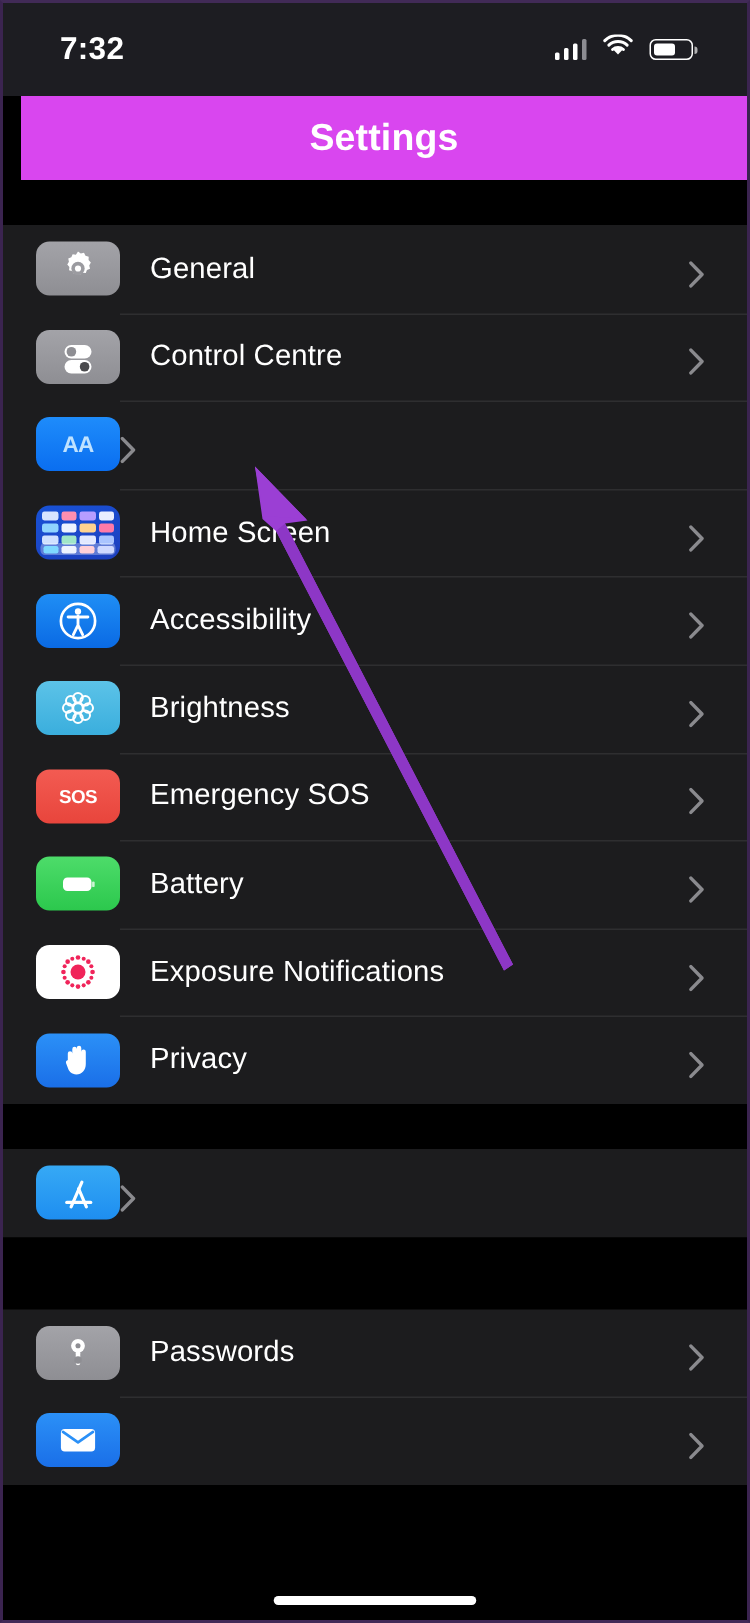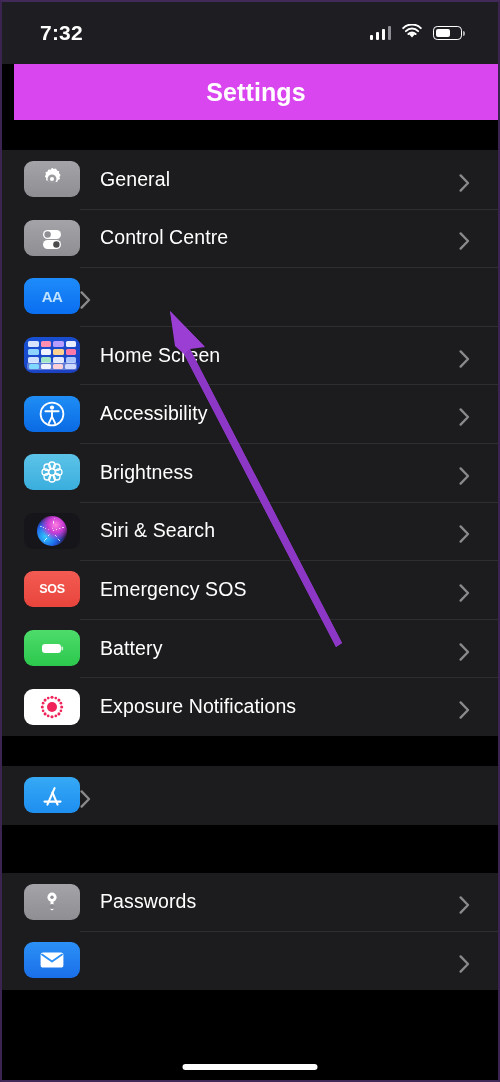--- a/index.html
+++ b/index.html
@@ -281,31 +281,20 @@
           </svg>
         </span>
         <span class="label">Brightness</span>
         <span class="chev">
           <svg width="11" height="18" viewBox="0 0 11 18">
               <path d="M1.6 1.4 9 9l-7.4 7.6" stroke="#8a8a8e" stroke-width="2.3" fill="none" stroke-linecap="round" stroke-linejoin="round"></path>
             </svg>
         </span>
       </div>
 
-      <div class="row">
-        <span class="icon ic-siri">
-          <span class="orb"></span>
-        </span>
-        <span class="label">Siri &amp; Search</span>
-        <span class="chev">
-          <svg width="11" height="18" viewBox="0 0 11 18">
-              <path d="M1.6 1.4 9 9l-7.4 7.6" stroke="#8a8a8e" stroke-width="2.3" fill="none" stroke-linecap="round" stroke-linejoin="round"></path>
-            </svg>
-        </span>
-      </div>
 
 
       <div class="row">
         <span class="icon ic-sos">
           <span>SOS</span>
         </span>
         <span class="label">Emergency SOS</span>
         <span class="chev">
           <svg width="11" height="18" viewBox="0 0 11 18">
               <path d="M1.6 1.4 9 9l-7.4 7.6" stroke="#8a8a8e" stroke-width="2.3" fill="none" stroke-linecap="round" stroke-linejoin="round"></path>
@@ -351,20 +340,33 @@
           </svg>
         </span>
         <span class="label">Exposure Notifications</span>
         <span class="chev">
           <svg width="11" height="18" viewBox="0 0 11 18">
               <path d="M1.6 1.4 9 9l-7.4 7.6" stroke="#8a8a8e" stroke-width="2.3" fill="none" stroke-linecap="round" stroke-linejoin="round"></path>
             </svg>
         </span>
       </div>
 
+      <div class="row">
+        <span class="icon ic-privacy">
+          <svg width="26" height="26" viewBox="0 0 26 26" fill="#fff">
+            <path d="M6.2 13V8.4a1.5 1.5 0 0 1 3 0V12V5.3a1.5 1.5 0 0 1 3 0V12V4.7a1.5 1.5 0 0 1 3 0V12V7.2a1.5 1.5 0 0 1 3 0v8.1c0 4-2.6 7-6.3 7-3.2 0-4.8-1.8-5.7-4.4l-1.2-3.3a1.5 1.5 0 0 1 2.7-1.2z"></path>
+          </svg>
+        </span>
+        <span class="label">Privacy</span>
+        <span class="chev">
+          <svg width="11" height="18" viewBox="0 0 11 18">
+              <path d="M1.6 1.4 9 9l-7.4 7.6" stroke="#8a8a8e" stroke-width="2.3" fill="none" stroke-linecap="round" stroke-linejoin="round"></path>
+            </svg>
+        </span>
+      </div>
 
     </div>
 
     <div class="gap" style="height:30px"></div>
 
     <div class="group">
       <div class="row">
         <span class="icon ic-appstore">
           <svg width="27" height="27" viewBox="0 0 27 27" fill="none" stroke="#fff" stroke-width="2.1" stroke-linecap="round" stroke-linejoin="round">
             <path d="M5.5 19.6h16"></path>

